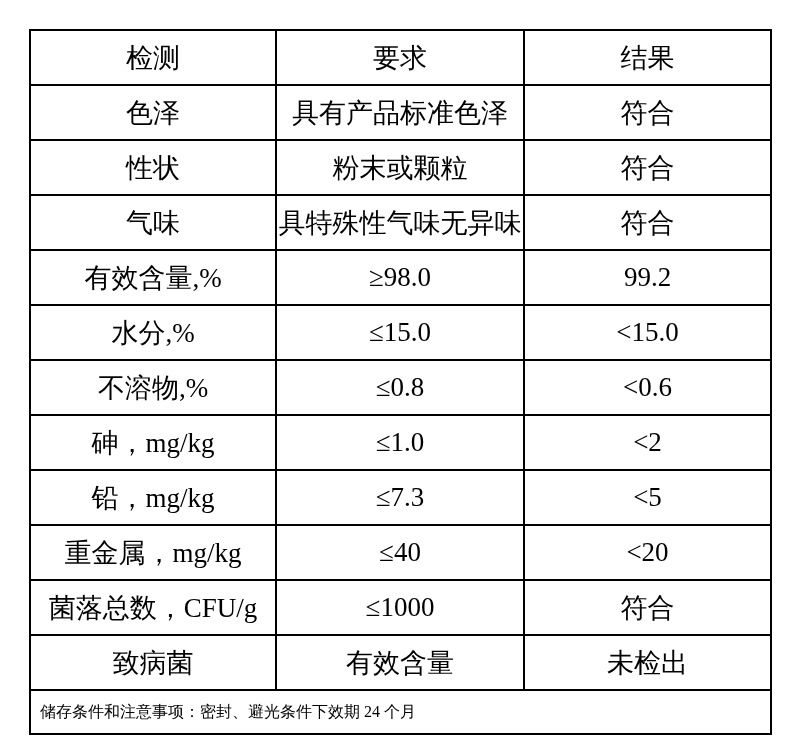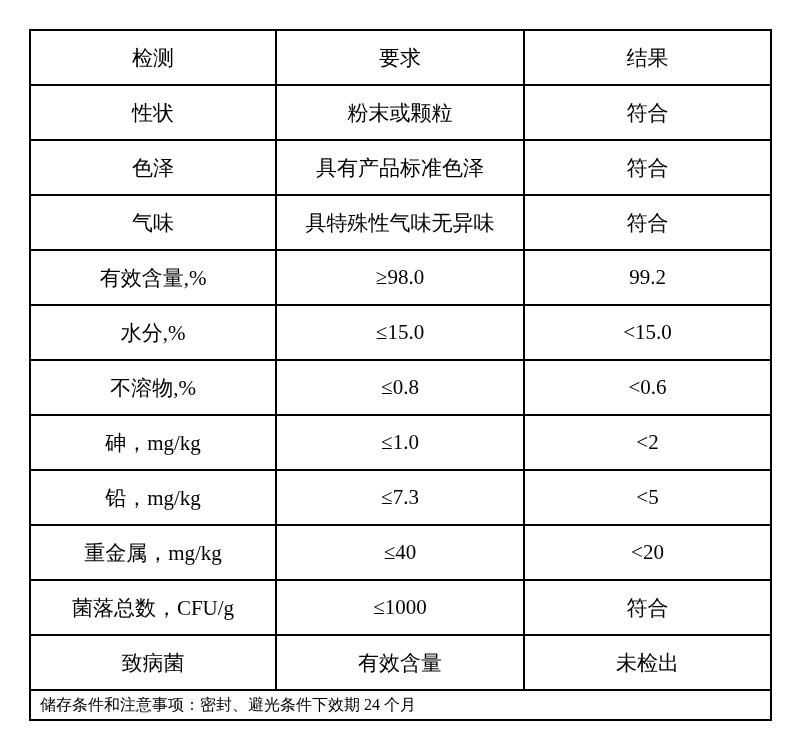--- a/index.html
+++ b/index.html
@@ -21,31 +21,31 @@
     top: 29px;
     width: 741px;
     border-collapse: collapse;
     table-layout: fixed;
   }
   .qc-table th,
   .qc-table td {
     border: 2px solid #000000;
     text-align: center;
     vertical-align: middle;
-    font-size: 21px;
+    font-size: 27px;
     font-weight: normal;
     padding: 0;
     overflow: hidden;
     white-space: nowrap;
   }
   .qc-table tr {
     height: 55px;
   }
   .qc-table tr.footer-row {
-    height: 30px;
+    height: 44px;
   }
   .qc-table td.footer-cell {
     text-align: left;
     font-size: 16px;
     padding: 0 0 0 9px;
   }
 </style>
 </head>
 <body>
 
@@ -57,27 +57,27 @@
   </colgroup>
   <thead>
     <tr>
       <th>检测</th>
       <th>要求</th>
       <th>结果</th>
     </tr>
   </thead>
   <tbody>
     <tr>
-      <td>性状</td>
-      <td>粉末或颗粒</td>
+      <td>色泽</td>
+      <td>具有产品标准色泽</td>
       <td>符合</td>
     </tr>
     <tr>
-      <td>色泽</td>
-      <td>具有产品标准色泽</td>
+      <td>性状</td>
+      <td>粉末或颗粒</td>
       <td>符合</td>
     </tr>
     <tr>
       <td>气味</td>
       <td>具特殊性气味无异味</td>
       <td>符合</td>
     </tr>
     <tr>
       <td>有效含量,%</td>
       <td>≥98.0</td>

